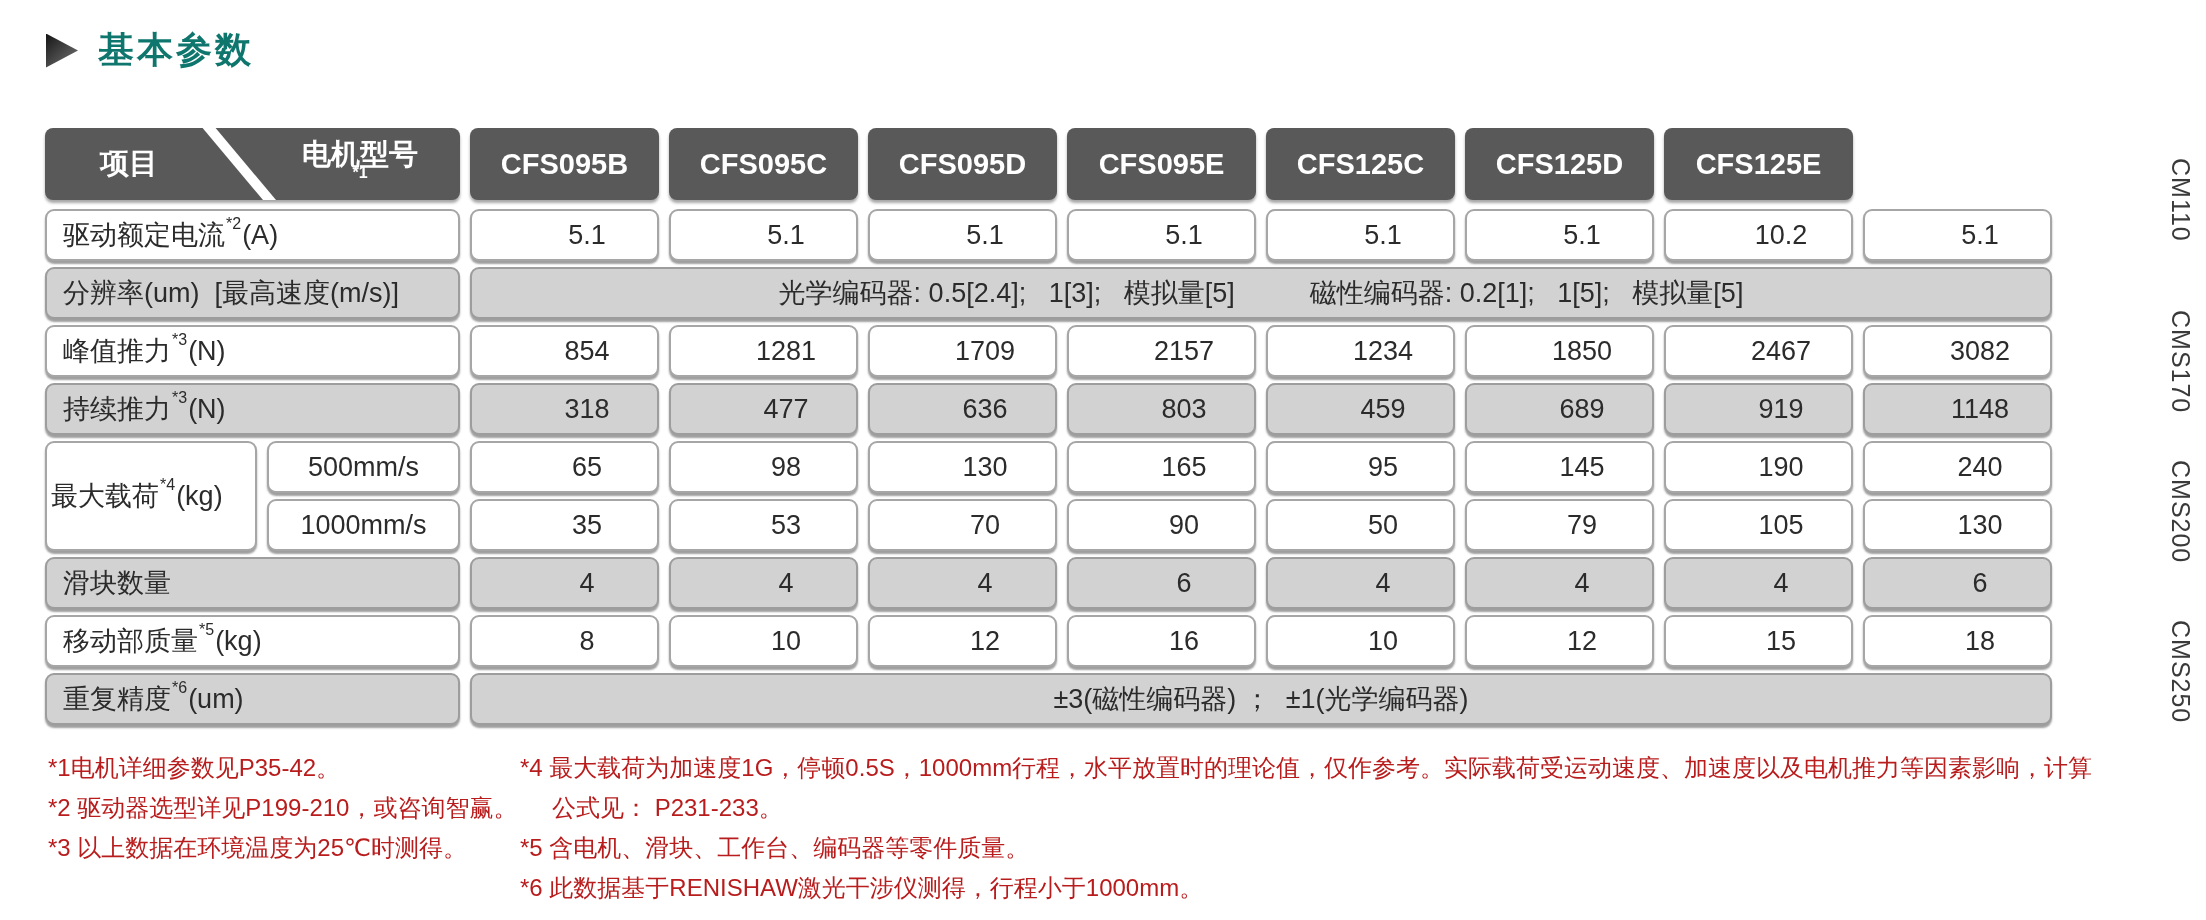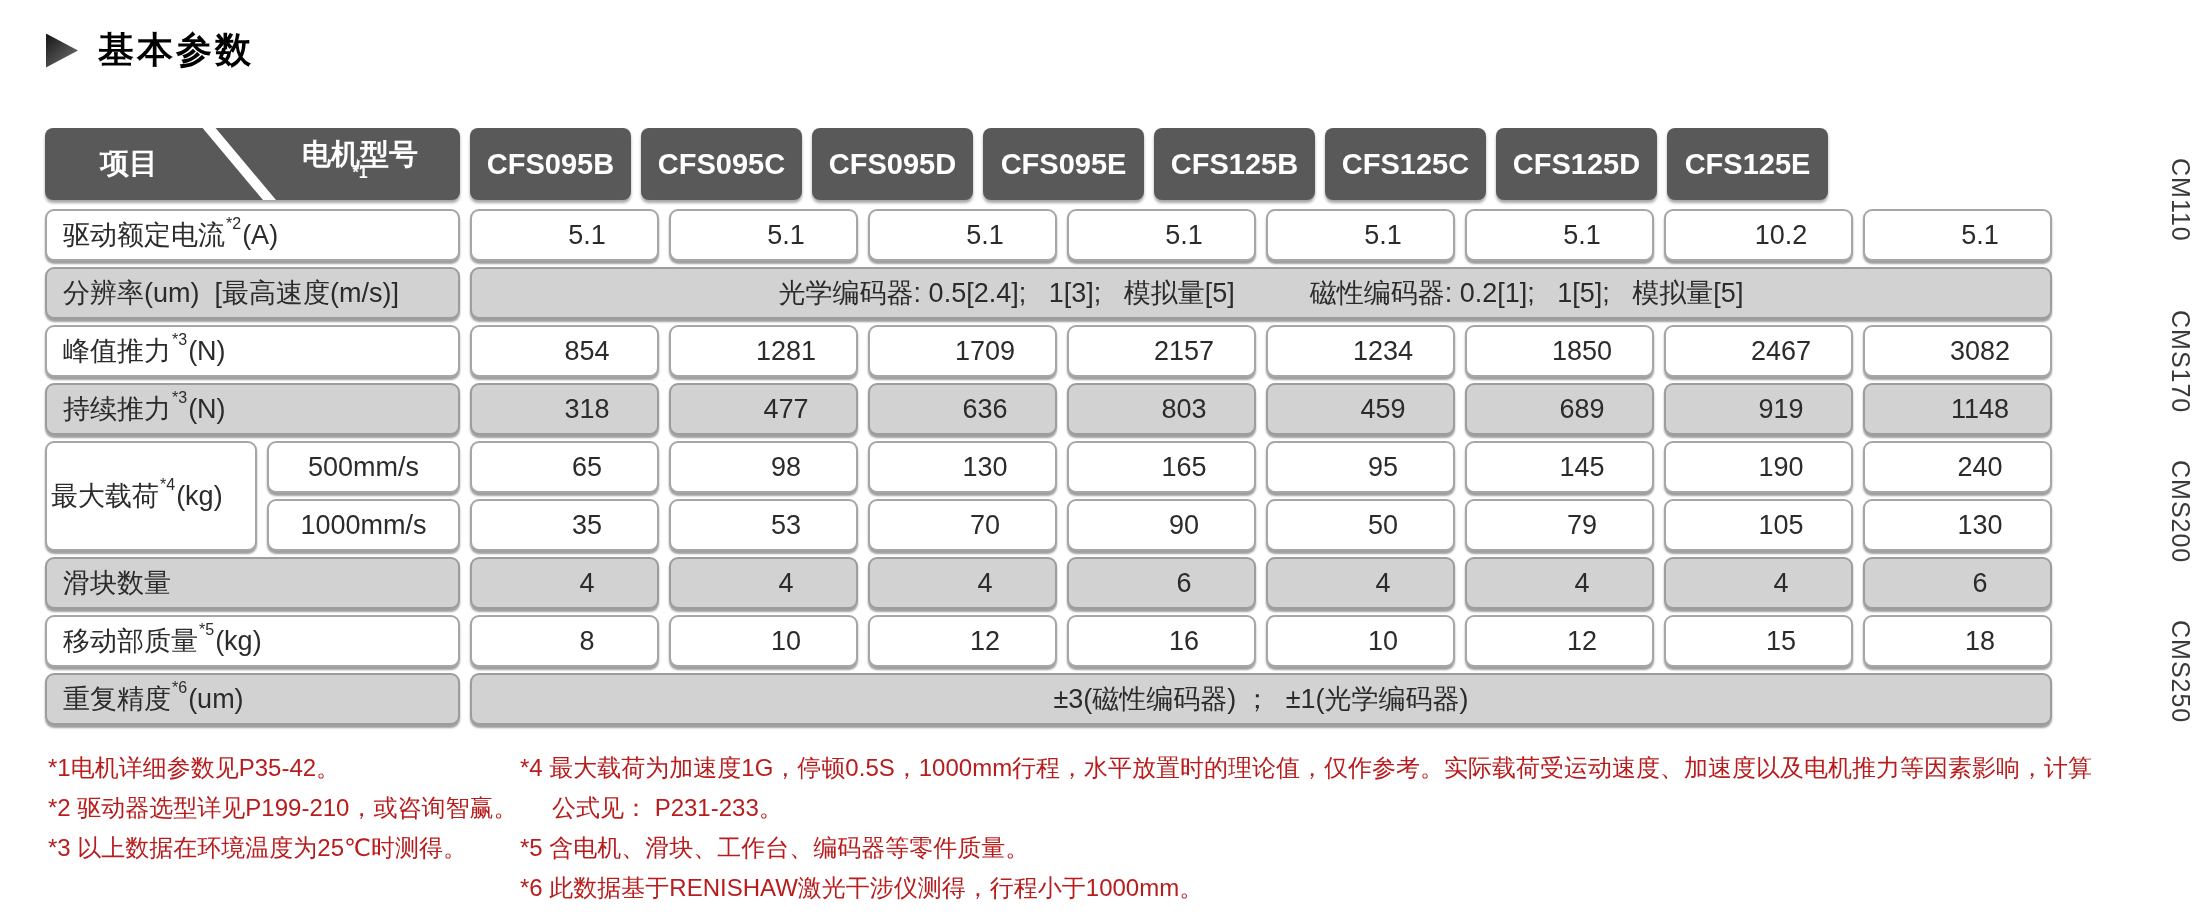--- a/index.html
+++ b/index.html
@@ -7,31 +7,31 @@
     width:2206px;height:920px;background:#ffffff;
     font-family:"Liberation Sans","DejaVu Sans",sans-serif;color:#2b2b2b;
     overflow:hidden;position:relative;
   }
   .page{position:relative;width:2206px;height:920px;}
 
   
   .title-row{position:absolute;left:46px;top:26px;display:flex;align-items:center;gap:20px;}
   .arrow-icon{width:32px;height:34px;background:linear-gradient(135deg,#151515,#777);
     clip-path:polygon(0 0,100% 50%,0 100%);}
-  .title-text{font-size:36px;font-weight:bold;letter-spacing:3px;margin:0;color:#000000;}
+  .title-text{font-size:36px;font-weight:bold;letter-spacing:3px;margin:0;color:#0f766e;}
 
   
   .tbl{position:absolute;left:45px;top:128px;width:2007px;}
   .row{display:flex;gap:10px;margin-bottom:6px;width:100%;}
   .cell{border-radius:9px;box-sizing:border-box;display:flex;align-items:center;justify-content:center;}
 
   .hdr{margin-bottom:9px;}
   .hdr .cell{background:#595959;color:#fff;font-weight:bold;font-size:29px;height:72px;
     box-shadow:0 3px 3px rgba(0,0,0,0.35);border-radius:8px;}
-  .hdr-model{width:161px;}
+  .hdr-model{width:189px;}
 
   .corner{width:415px;position:relative;overflow:hidden;justify-content:flex-start;}
   .corner-stripe{position:absolute;left:192px;top:-24px;width:13px;height:130px;background:#fff;
     transform:skewX(40deg);}
   .corner-item{position:absolute;left:55px;top:0;height:100%;display:flex;align-items:center;}
   .corner-model{position:absolute;left:235px;top:0;height:100%;width:160px;display:flex;
     align-items:center;justify-content:center;flex-direction:column;}
 
   .body-cell{height:52px;font-size:27px;border:2px solid #a6a6a6;
     box-shadow:0 3px 2px rgba(0,0,0,0.38);white-space:pre;}
@@ -83,21 +83,20 @@
         <span class="corner-item">项目</span>
         <span class="corner-model">
             <span>电机型号</span>
             <span class="sup">*1</span>
           </span>
       </div>
       <div class="cell hdr-model">CFS095B</div>
       <div class="cell hdr-model">CFS095C</div>
       <div class="cell hdr-model">CFS095D</div>
       <div class="cell hdr-model">CFS095E</div>
-      <div class="cell hdr-model">CFS125B</div>
       <div class="cell hdr-model">CFS125C</div>
       <div class="cell hdr-model">CFS125D</div>
       <div class="cell hdr-model">CFS125E</div>
     </div>
 
     <div class="row">
       <div class="cell body-cell white label-cell"><span>驱动额定电流</span><span class="sup">*2</span><span>(A)</span></div>
       <div class="cell body-cell white data-cell">5.1</div>
       <div class="cell body-cell white data-cell">5.1</div>
       <div class="cell body-cell white data-cell">5.1</div>

